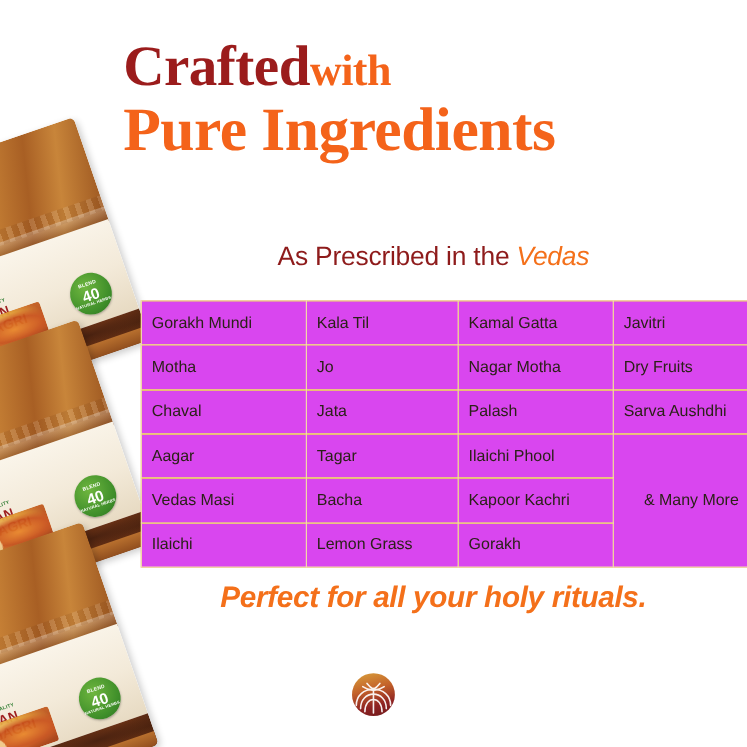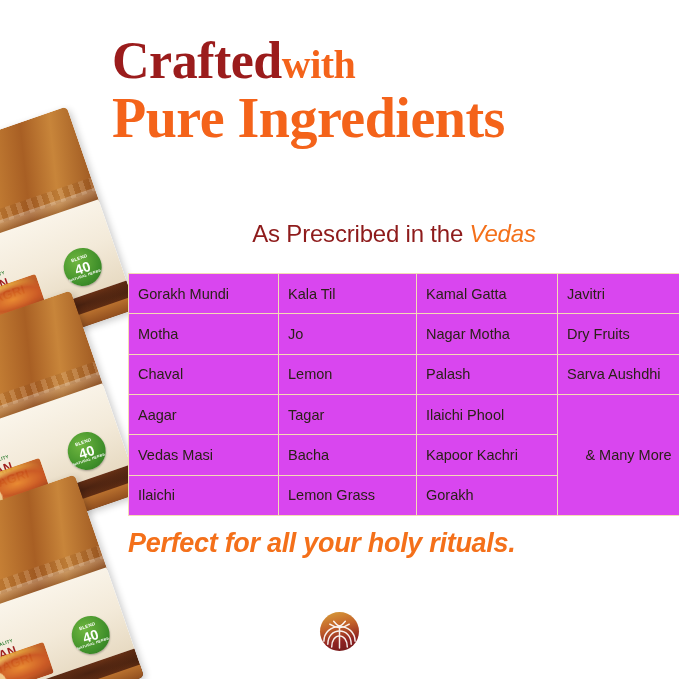--- a/index.html
+++ b/index.html
@@ -131,21 +131,21 @@
   table.ing td.c3{width:131px;margin-top:10px;}
   table.ing td.c4{width:132px;}
   table.ing td.more{
     text-align:center;padding-left:0;
     vertical-align:middle;
   }
 
   
   .tagline{
     position:absolute;left:128px;top:528px;width:532px;
-    text-align:left;
+    text-align:center;
     font-size:27px;font-weight:bold;font-style:italic;
     color:#F4701A;letter-spacing:-.3px;white-space:nowrap;
   }
 
   
   .footer-logo{
     position:absolute;left:0;right:0;top:612px;
     display:flex;align-items:center;justify-content:center;gap:28px;flex-direction:column;
   }
   .logo-mark{
@@ -255,21 +255,21 @@
           <td class="c4">Javitri</td>
         </tr>
         <tr>
           <td class="c1">Motha</td>
           <td class="c2">Jo</td>
           <td class="c3">Nagar Motha</td>
           <td class="c4">Dry Fruits</td>
         </tr>
         <tr>
           <td class="c1">Chaval</td>
-          <td class="c2">Lemon</td>
+          <td class="c2">Jata</td>
           <td class="c3">Palash</td>
           <td class="c4">Sarva Aushdhi</td>
         </tr>
         <tr>
           <td class="c1">Aagar</td>
           <td class="c2">Tagar</td>
           <td class="c3">Ilaichi Phool</td>
           <td class="c4 more" rowspan="3">&amp; Many More</td>
         </tr>
         <tr>

